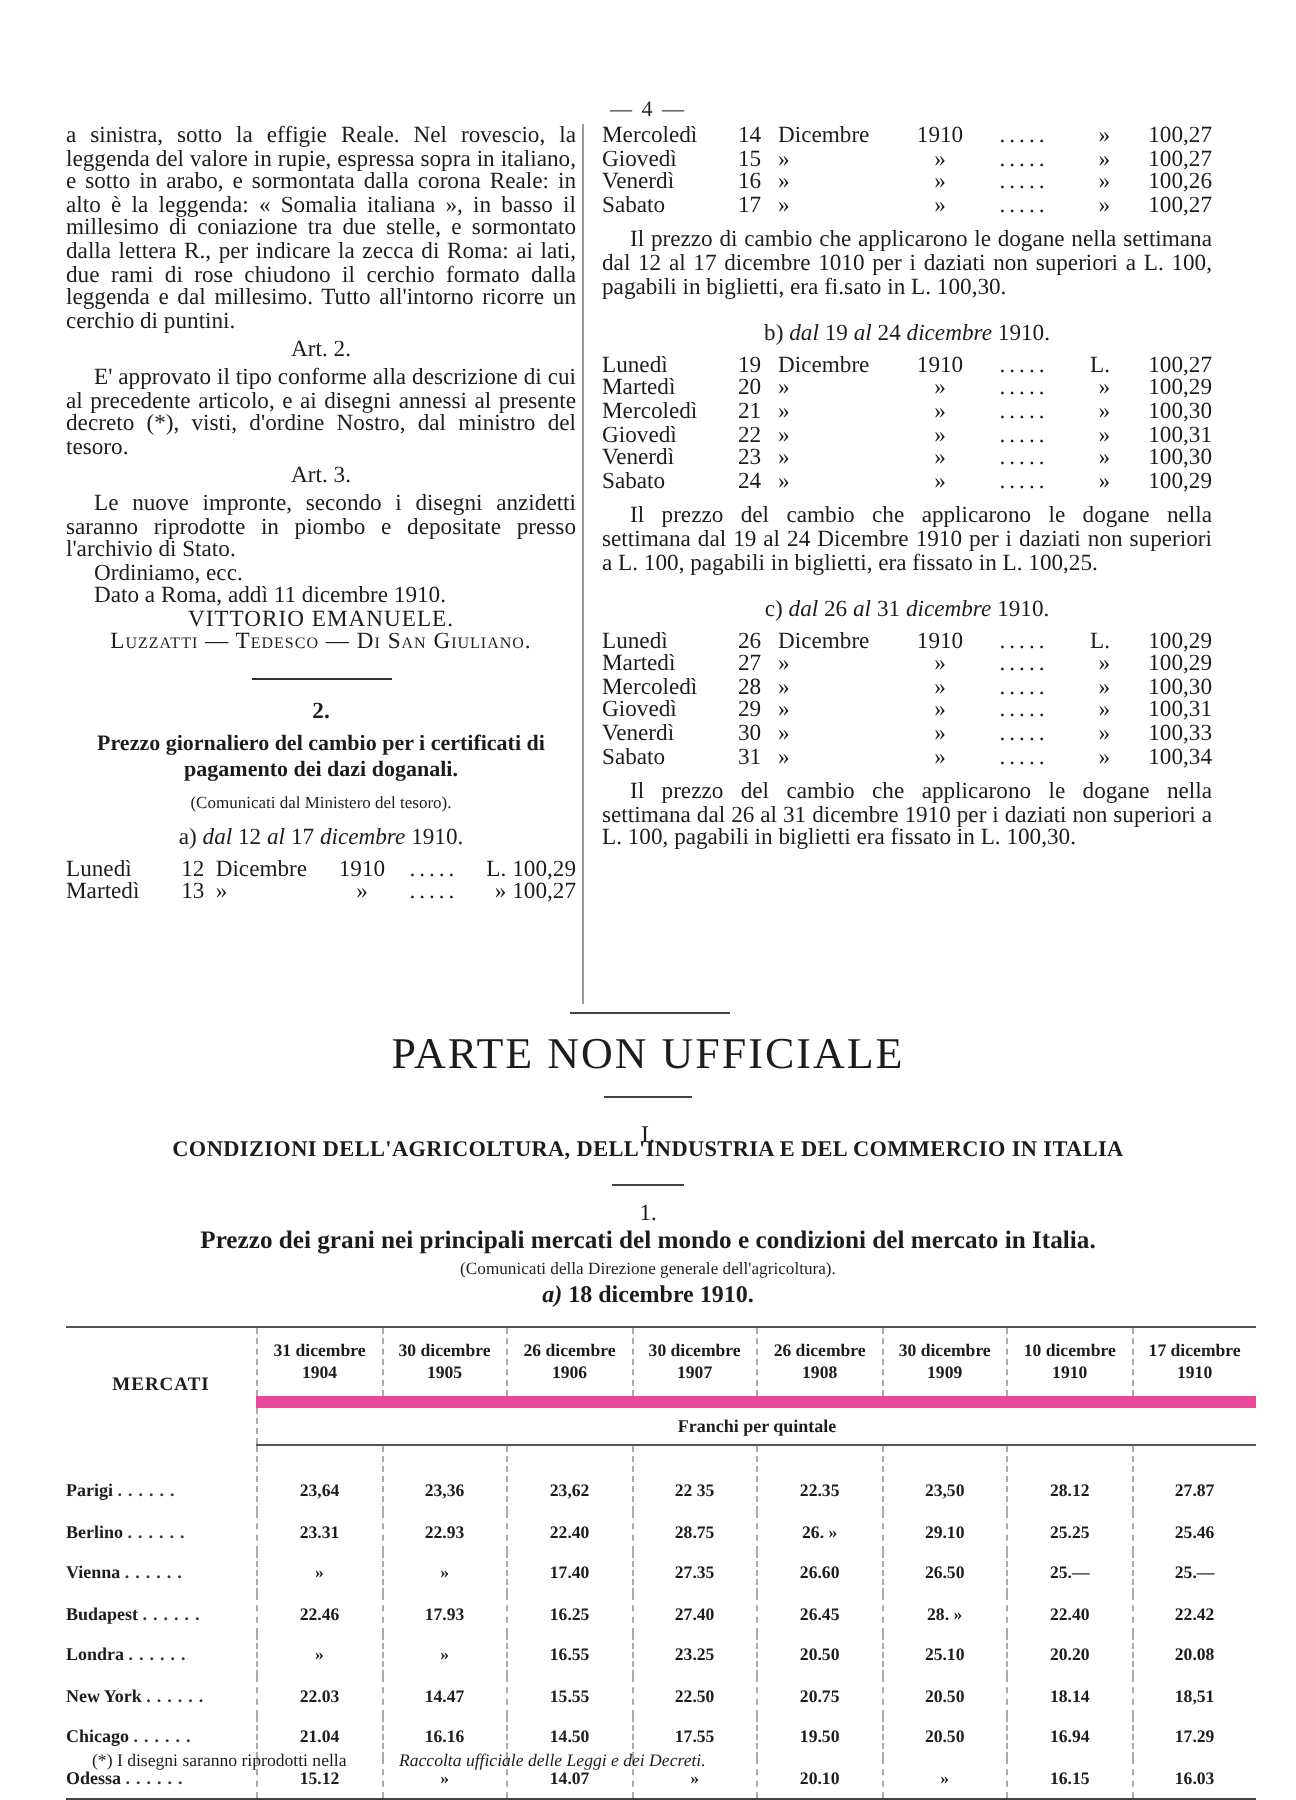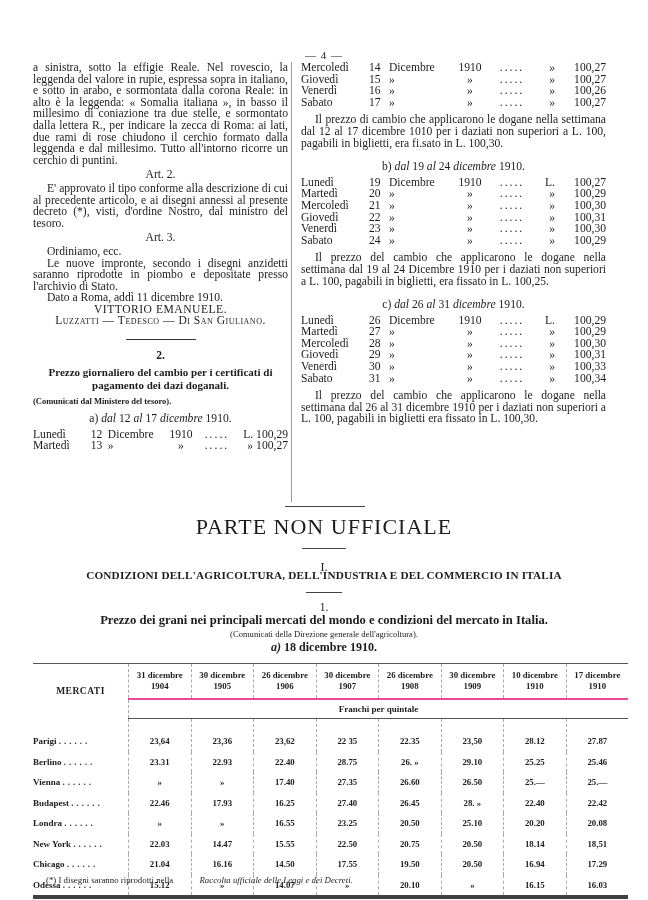--- a/index.html
+++ b/index.html
@@ -14,21 +14,21 @@
     .col-right { left: 301px; top: 62px; width: 305px; }
     .col-divider { position: absolute; left: 291px; top: 62px; width: 1px; height: 440px; background: #9a9a9a; }
     .para { text-align: justify; margin: 0; }
     .indent { text-indent: 14px; }
     .art { text-align: center; margin: 3px 0 2px 0; }
     .signer { text-align: center; letter-spacing: 0.5px; }
     .ministers { text-align: center; font-variant: small-caps; letter-spacing: 0.5px; }
     .rule-short { width: 70px; height: 1px; background: #333; margin: 12px auto 10px auto; }
     .sec-num { text-align: center; font-weight: bold; margin-bottom: 4px; }
     .sec-title { text-align: center; font-weight: bold; font-size: 11px; line-height: 13px; }
-    .small-note { text-align: left; font-size: 8.5px; margin: 4px 0 6px 0; font-weight: bold; }
+    .small-note { text-align: center; font-size: 8.5px; margin: 4px 0 6px 0; font-weight: normal; }
     .subhead { text-align: center; margin: 6px 0 4px 0; }
     .subhead i { font-style: italic; }
     .rate-table { width: 100%; border-collapse: collapse; font-size: 11.6px; line-height: 11.6px; }
     .rate-table td { padding: 0; white-space: nowrap; }
     .rate-table .day { width: 68px; }
     .rate-table .num { width: 20px; }
     .rate-table .month { width: 64px; }
     .rate-table .year { width: 34px; text-align: center; }
     .rate-table .dots { width: 50px; text-align: center; letter-spacing: 2px; }
     .rate-table .cur { width: 18px; text-align: right; padding-right: 3px; }
@@ -43,21 +43,21 @@
     .prezzo-grani { top: 613px; font-size: 12.6px; font-weight: bold; }
     .comunicati2 { top: 629px; font-size: 8.6px; }
     .dated { top: 640px; font-size: 12px; font-weight: bold; }
     .dated i { font-style: italic; }
 
     .grain-table { position: absolute; left: 33px; top: 663px; width: 595px; border-collapse: collapse; font-size: 8.8px; font-weight: bold; }
     .grain-table th, .grain-table td { padding: 0; text-align: center; font-weight: bold; }
     .grain-table thead tr.top th { border-top: 1px solid #555; }
     .grain-table th.hdr { height: 34px; border-left: 1px dashed #aaa; line-height: 11px; font-weight: bold; }
     .grain-table th.mkt { width: 95px; font-size: 9.5px; letter-spacing: 0.5px; }
-    .grain-table th.unit { height: 18px; border-top: 2px solid #ec4899; border-left: 1px dashed #aaa; font-size: 9px; }
+    .grain-table th.unit { height: 18px; border-top: 6px solid #ec4899; border-left: 1px dashed #aaa; font-size: 9px; }
     .grain-table tr.under th { border-bottom: 1px solid #555; }
     .grain-table td { height: 20.5px; border-left: 1px dashed #aaa; }
     .grain-table td.name { text-align: left; border-left: none; padding-left: 0; font-size: 9px; }
     .grain-table tr.first td { padding-top: 12px; }
     .grain-table tbody tr:last-child td { border-bottom: 4px solid #404040; margin-top: 16px; }
     .dotsfill { letter-spacing: 3px; color: #333; }
 
     .footnote { position: absolute; left: 46px; top: 875px; font-size: 8.8px; }
     .footnote i { font-style: italic; padding-left: 24px; }
   </style>
@@ -66,22 +66,22 @@
 
 <div class="page-num">— 4 —</div>
 
 <div class="col-divider"></div>
 
 <div class="col col-left">
   <p class="para">a sinistra, sotto la effigie Reale. Nel rovescio, la leggenda del valore in rupie, espressa sopra in italiano, e sotto in arabo, e sormontata dalla corona Reale: in alto è la leggenda: « Somalia italiana », in basso il millesimo di coniazione tra due stelle, e sormontato dalla lettera R., per indicare la zecca di Roma: ai lati, due rami di rose chiudono il cerchio formato dalla leggenda e dal millesimo. Tutto all'intorno ricorre un cerchio di puntini.</p>
   <div class="art">Art. 2.</div>
   <p class="para indent">E' approvato il tipo conforme alla descrizione di cui al precedente articolo, e ai disegni annessi al presente decreto (*), visti, d'ordine Nostro, dal ministro del tesoro.</p>
   <div class="art">Art. 3.</div>
+  <p class="para indent">Le nuove impronte, secondo i disegni anzidetti saranno riprodotte in piombo e depositate presso l'archivio di Stato.</p>
   <p class="para indent">Ordiniamo, ecc.</p>
-  <p class="para indent">Le nuove impronte, secondo i disegni anzidetti saranno riprodotte in piombo e depositate presso l'archivio di Stato.</p>
   <p class="para indent">Dato a Roma, addì 11 dicembre 1910.</p>
   <div class="signer">VITTORIO EMANUELE.</div>
   <div class="ministers">Luzzatti — Tedesco — Di San Giuliano.</div>
 
   <div class="rule-short"></div>
 
   <div class="sec-num">2.</div>
   <div class="sec-title">Prezzo giornaliero del cambio per i certificati di pagamento dei dazi doganali.</div>
   <div class="small-note">(Comunicati dal Ministero del tesoro).</div>
   <div class="subhead">

